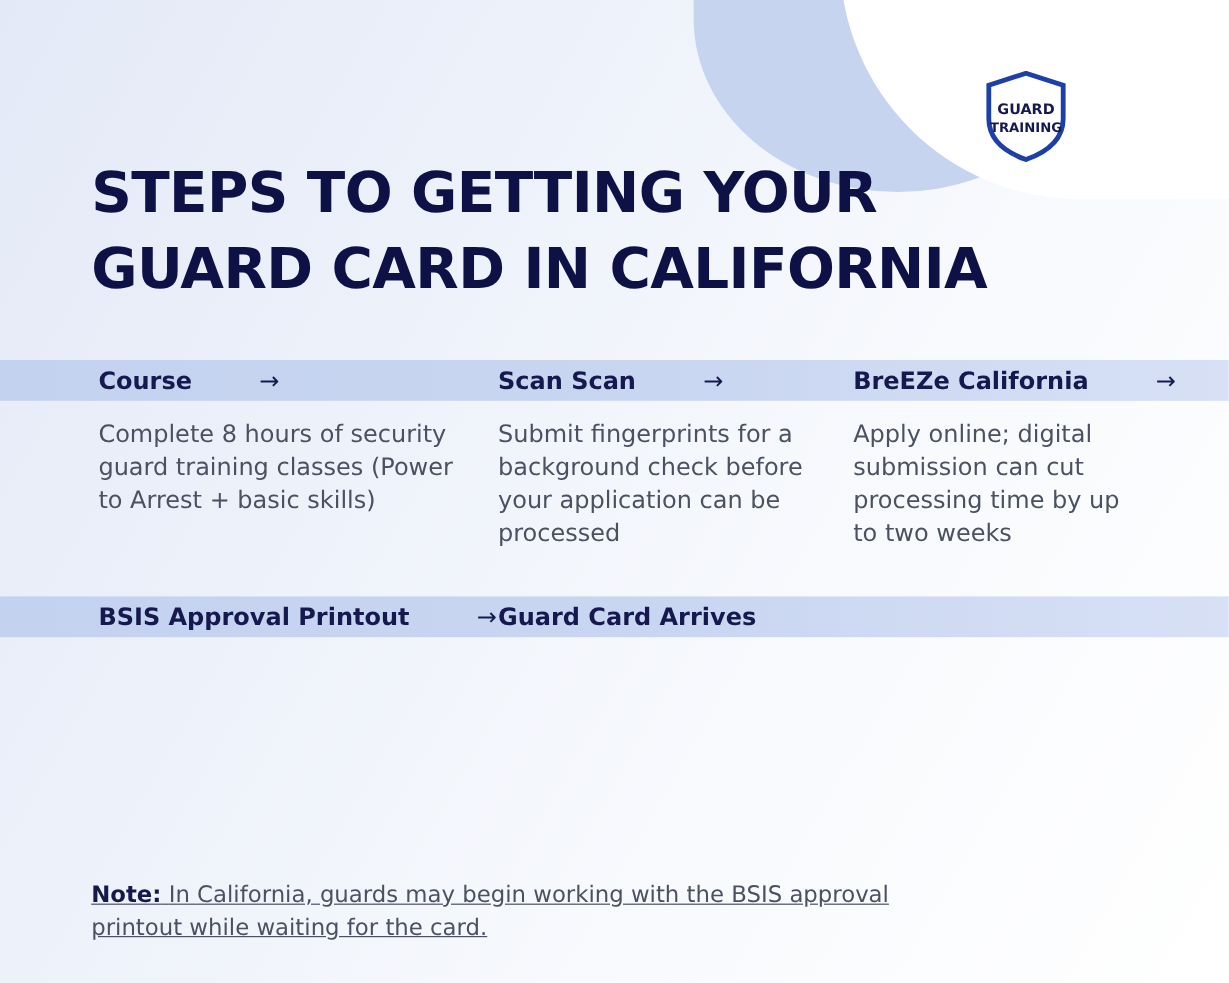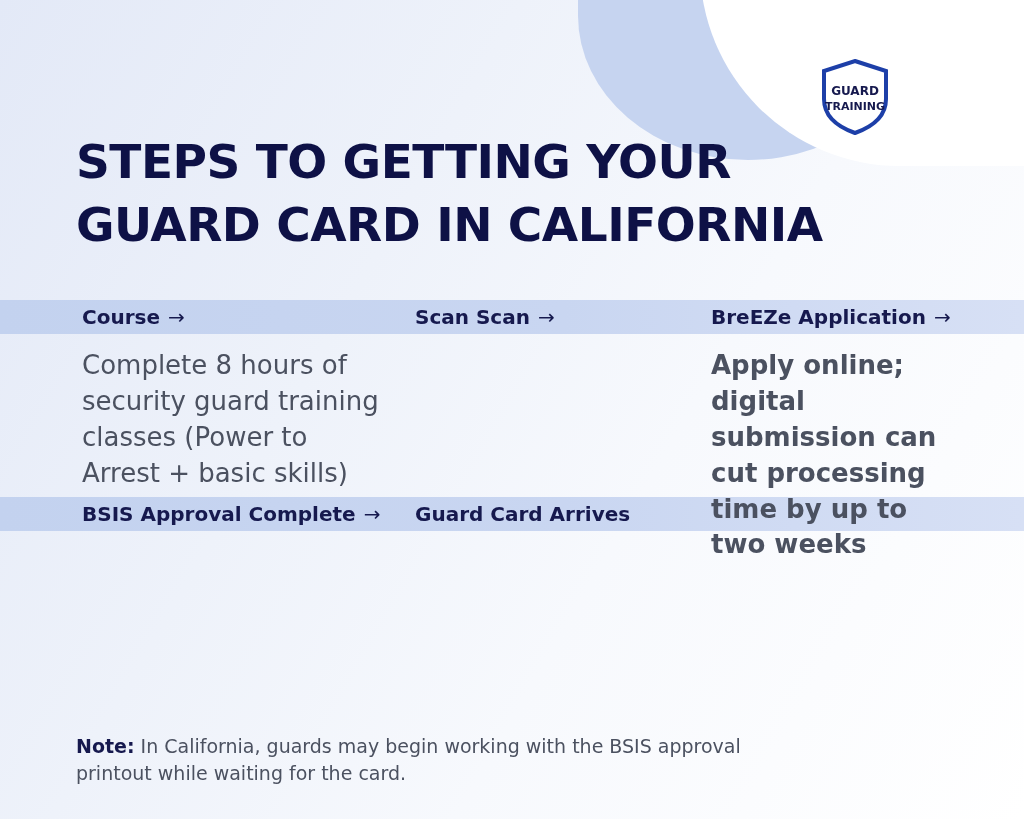--- a/index.html
+++ b/index.html
@@ -95,48 +95,50 @@
 
   .step-head {
     height: 34px;
     display: flex;
     align-items: center;
     color: #16194e;
     font-size: 20px;
     font-weight: 700;
     font-family: "DejaVu Sans", sans-serif;
     white-space: nowrap;
+    gap: 48px;
   }
   .arrow {
     margin-left: 8px;
     font-size: 20px;
     color: #16194e;
     font-weight: 400;
   }
   .step-body {
     margin-top: 14px;
     color: #4b5160;
-    font-size: 26px;
+    font-size: 20px;
     line-height: 1.38;
     font-family: "DejaVu Sans", sans-serif;
     max-width: 300px;
   }
   .col.c2 .step-body { max-width: 270px; }
-  .col.c3 .step-body { max-width: 230px; font-weight: bold; }
+  .col.c3 .step-body { max-width: 230px; }
 
   
   .note {
     position: absolute;
     left: 76px;
     top: 733px;
     width: 740px;
     font-size: 19px;
     line-height: 1.42;
     color: #4b5160;
     font-family: "DejaVu Sans", sans-serif;
+    text-decoration: underline;
   }
   .note b {
     color: #16194e;
     font-weight: 700;
   }
 </style>
 </head>
 <body>
 
 <div class="poster">
@@ -168,35 +170,36 @@
         <span class="arrow">→</span>
       </div>
       <div class="step-body">Complete 8 hours of security guard training classes (Power to Arrest + basic skills)</div>
     </div>
 
     <div class="col c2">
       <div class="step-head">
         <span>Scan Scan</span>
         <span class="arrow">→</span>
       </div>
+      <div class="step-body">Submit fingerprints for a background check before your application can be processed</div>
     </div>
 
     <div class="col c3">
       <div class="step-head">
-        <span>BreEZe Application</span>
+        <span>BreEZe California</span>
         <span class="arrow">→</span>
       </div>
       <div class="step-body">Apply online; digital submission can cut processing time by up to two weeks</div>
     </div>
   </div>
 
   <div class="grid g2">
     <div class="col c1">
       <div class="step-head">
-        <span>BSIS Approval Complete</span>
+        <span>BSIS Approval Printout</span>
         <span class="arrow">→</span>
       </div>
     </div>
 
     <div class="col c2">
       <div class="step-head">
         <span>Guard Card Arrives</span>
       </div>
     </div>
   </div>

